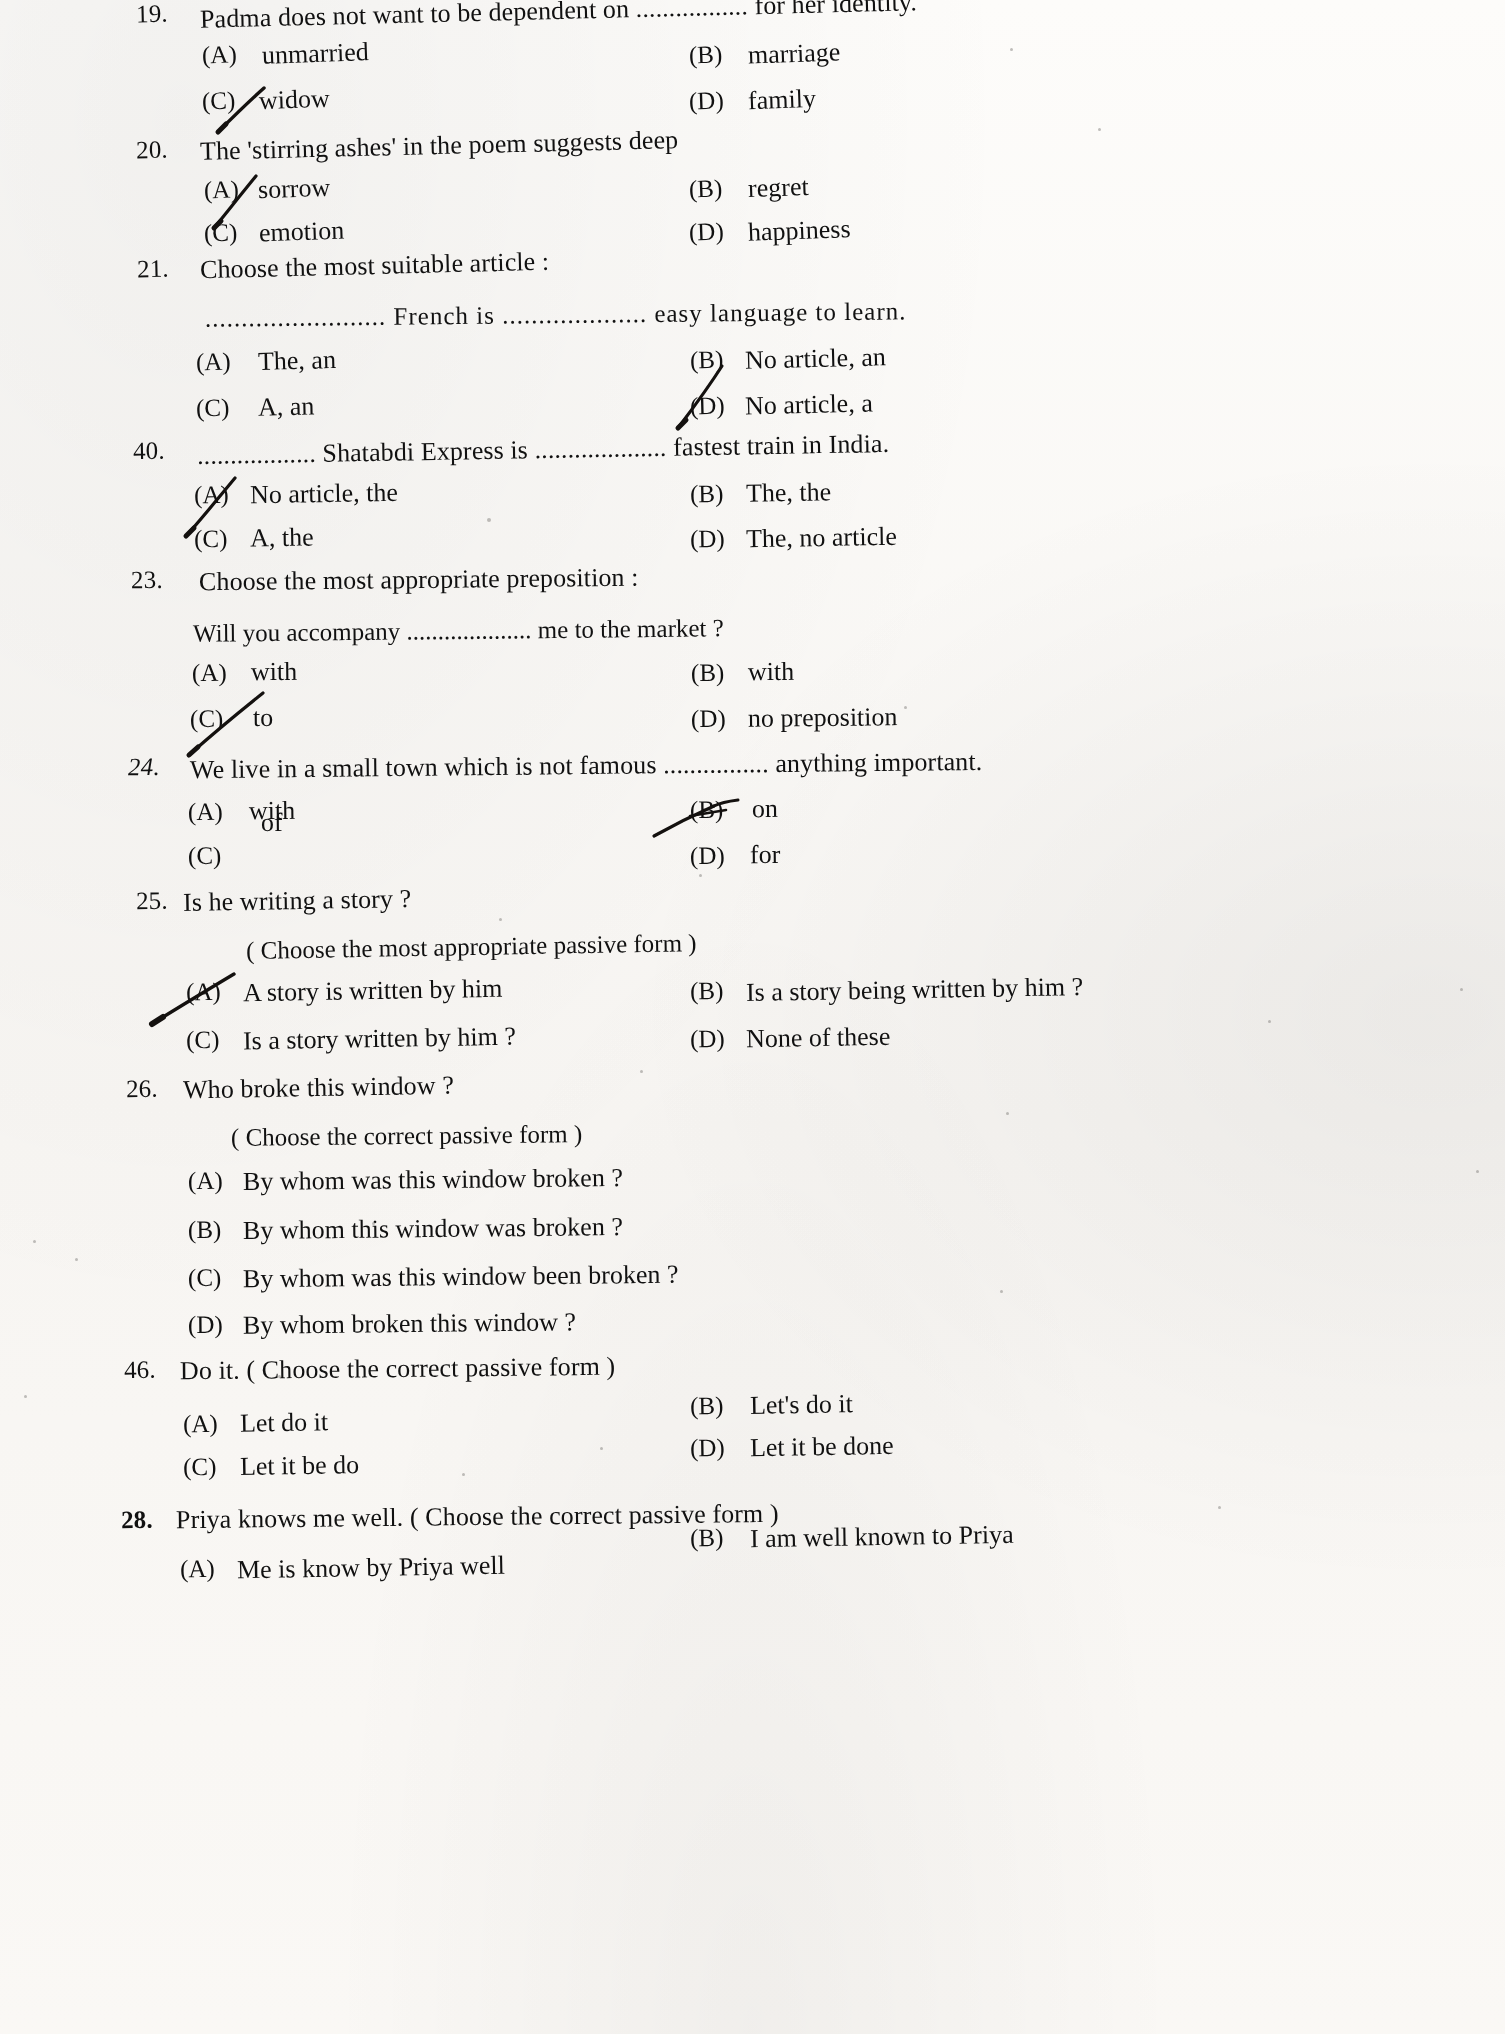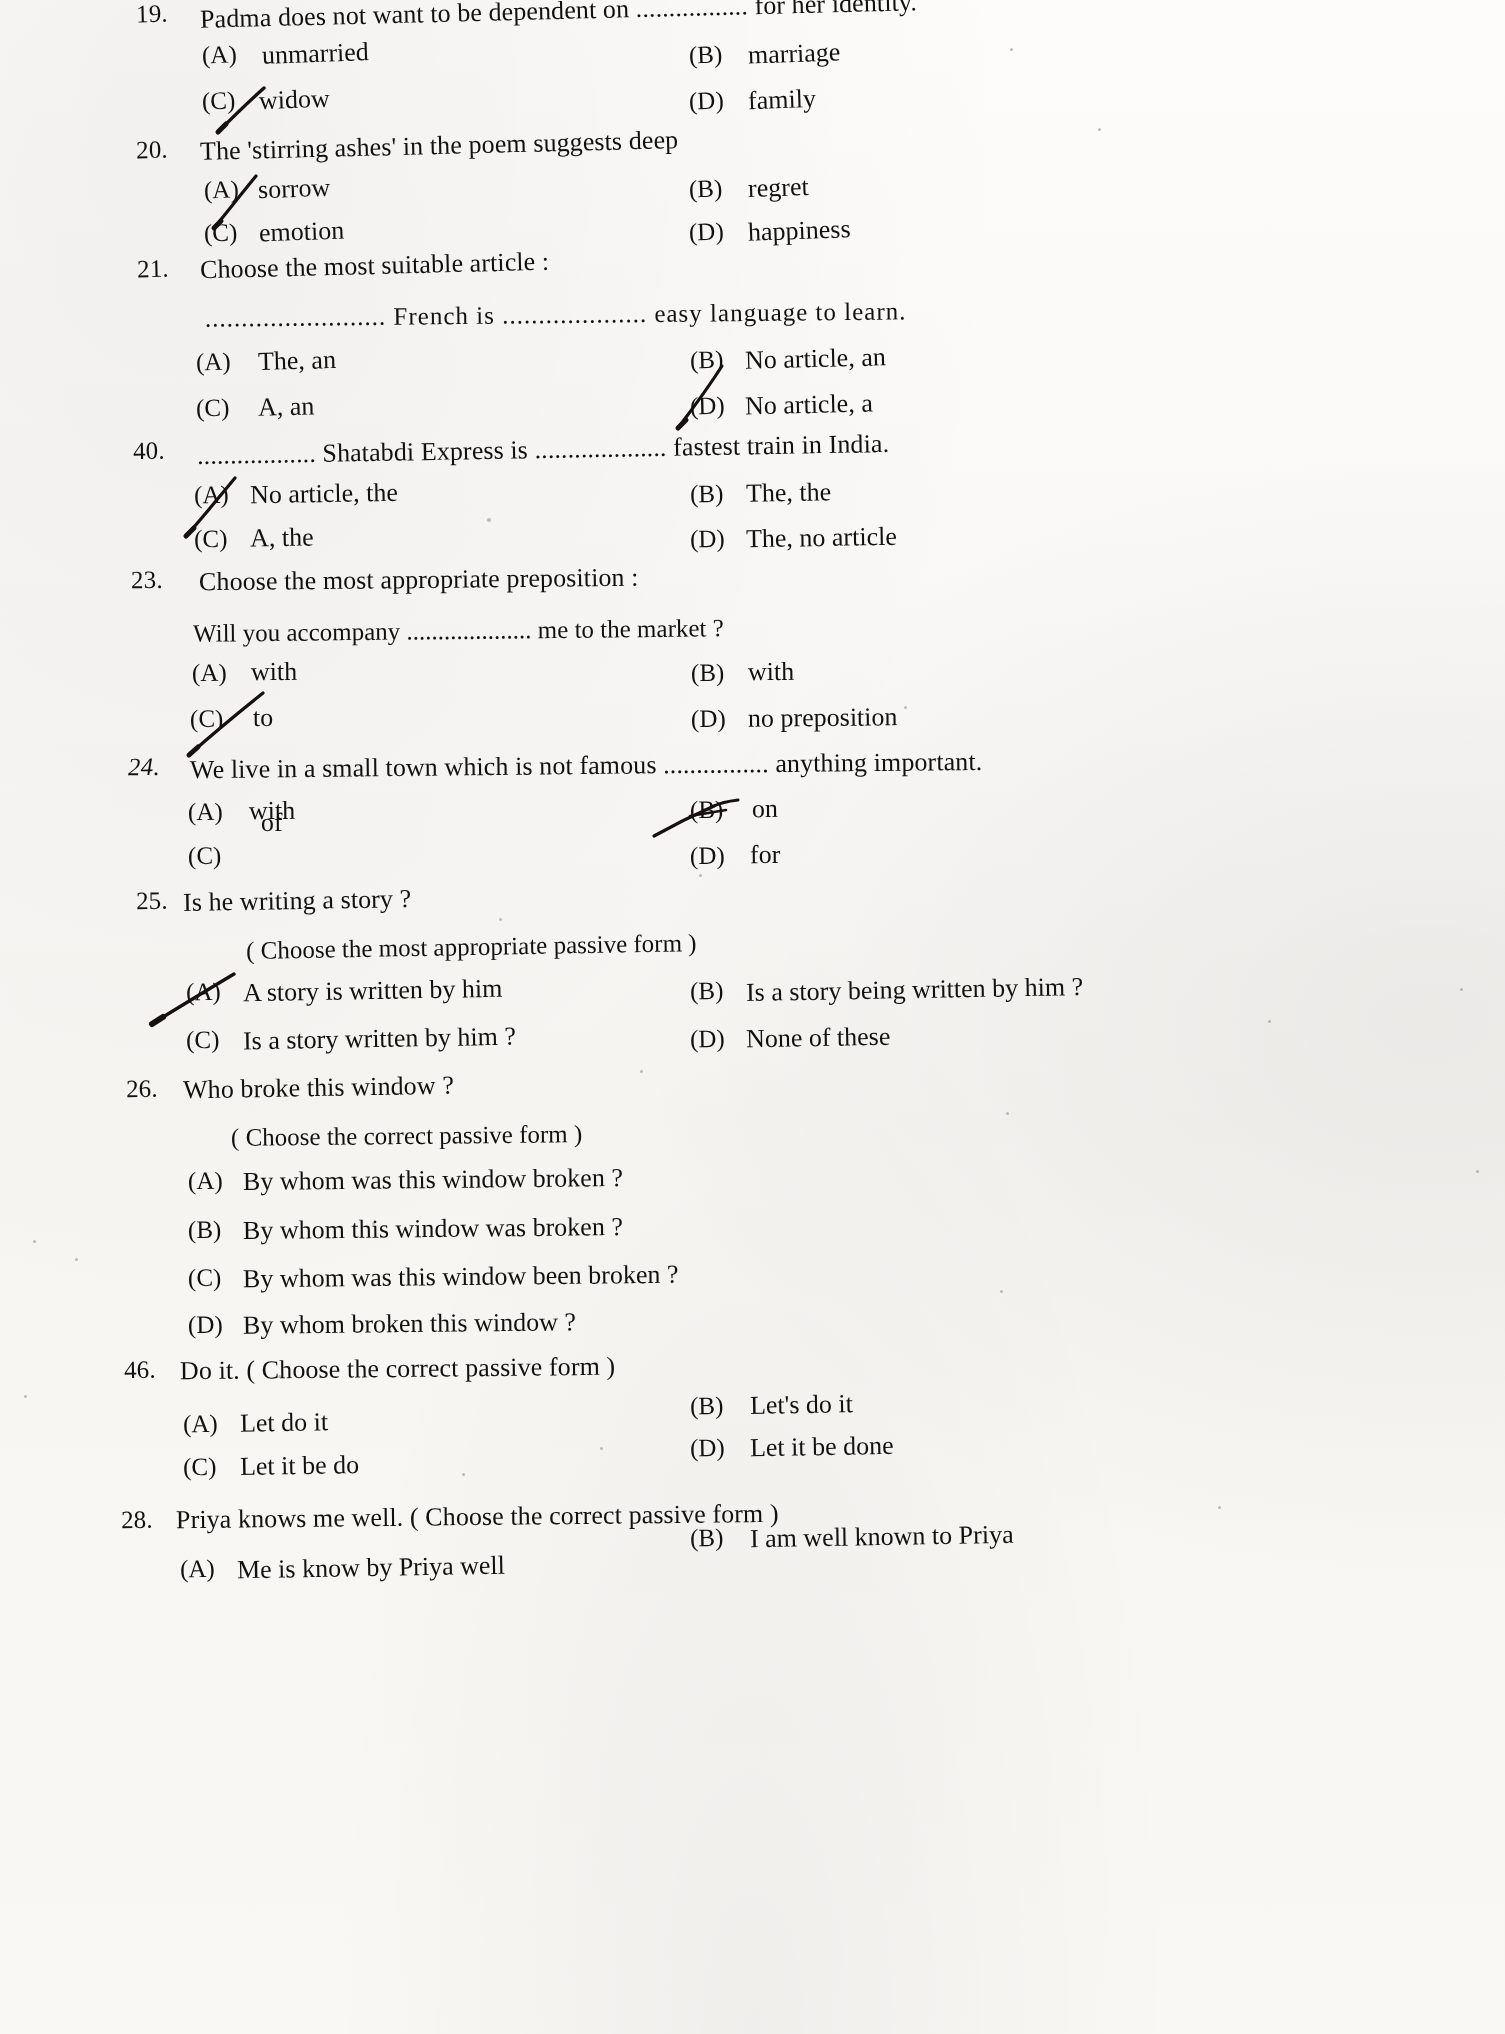--- a/index.html
+++ b/index.html
@@ -256,21 +256,21 @@
   <div class="t olabel w3" style="left:183px; top:1412px;">(A)</div>
   <div class="t otext w3" style="left:240px; top:1410px;">Let do it</div>
   <div class="t olabel w3" style="left:690px; top:1394px;">(B)</div>
   <div class="t otext w3" style="left:750px; top:1392px;">Let's do it</div>
 
   <div class="t olabel w3" style="left:183px; top:1455px;">(C)</div>
   <div class="t otext w3" style="left:240px; top:1453px;">Let it be do</div>
   <div class="t olabel w3" style="left:690px; top:1436px;">(D)</div>
   <div class="t otext w3" style="left:750px; top:1434px;">Let it be done</div>
 
-  <div class="t qnum w3" style="left:121px; top:1508px;">28.</div>
+  <div class="t qnum w3" style="left:121px; top:1508px;font-weight:bold;">28.</div>
   <div class="t qtext w4" style="left:176px; top:1504px;">Priya knows me well. ( Choose the correct passive form )</div>
 
   <div class="t olabel w3" style="left:180px; top:1557px;">(A)</div>
   <div class="t otext w3" style="left:237px; top:1555px;">Me is know by Priya well</div>
   <div class="t olabel w3" style="left:690px; top:1526px;">(B)</div>
   <div class="t otext w3" style="left:750px; top:1524px;">I am well known to Priya</div>
 
   <div class="speck" style="left:1010px; top:48px;  width:3px; height:3px;"></div>
   <div class="speck" style="left:1098px; top:128px; width:3px; height:3px;"></div>
   <div class="speck" style="left:487px;  top:518px; width:4px; height:4px;"></div>

